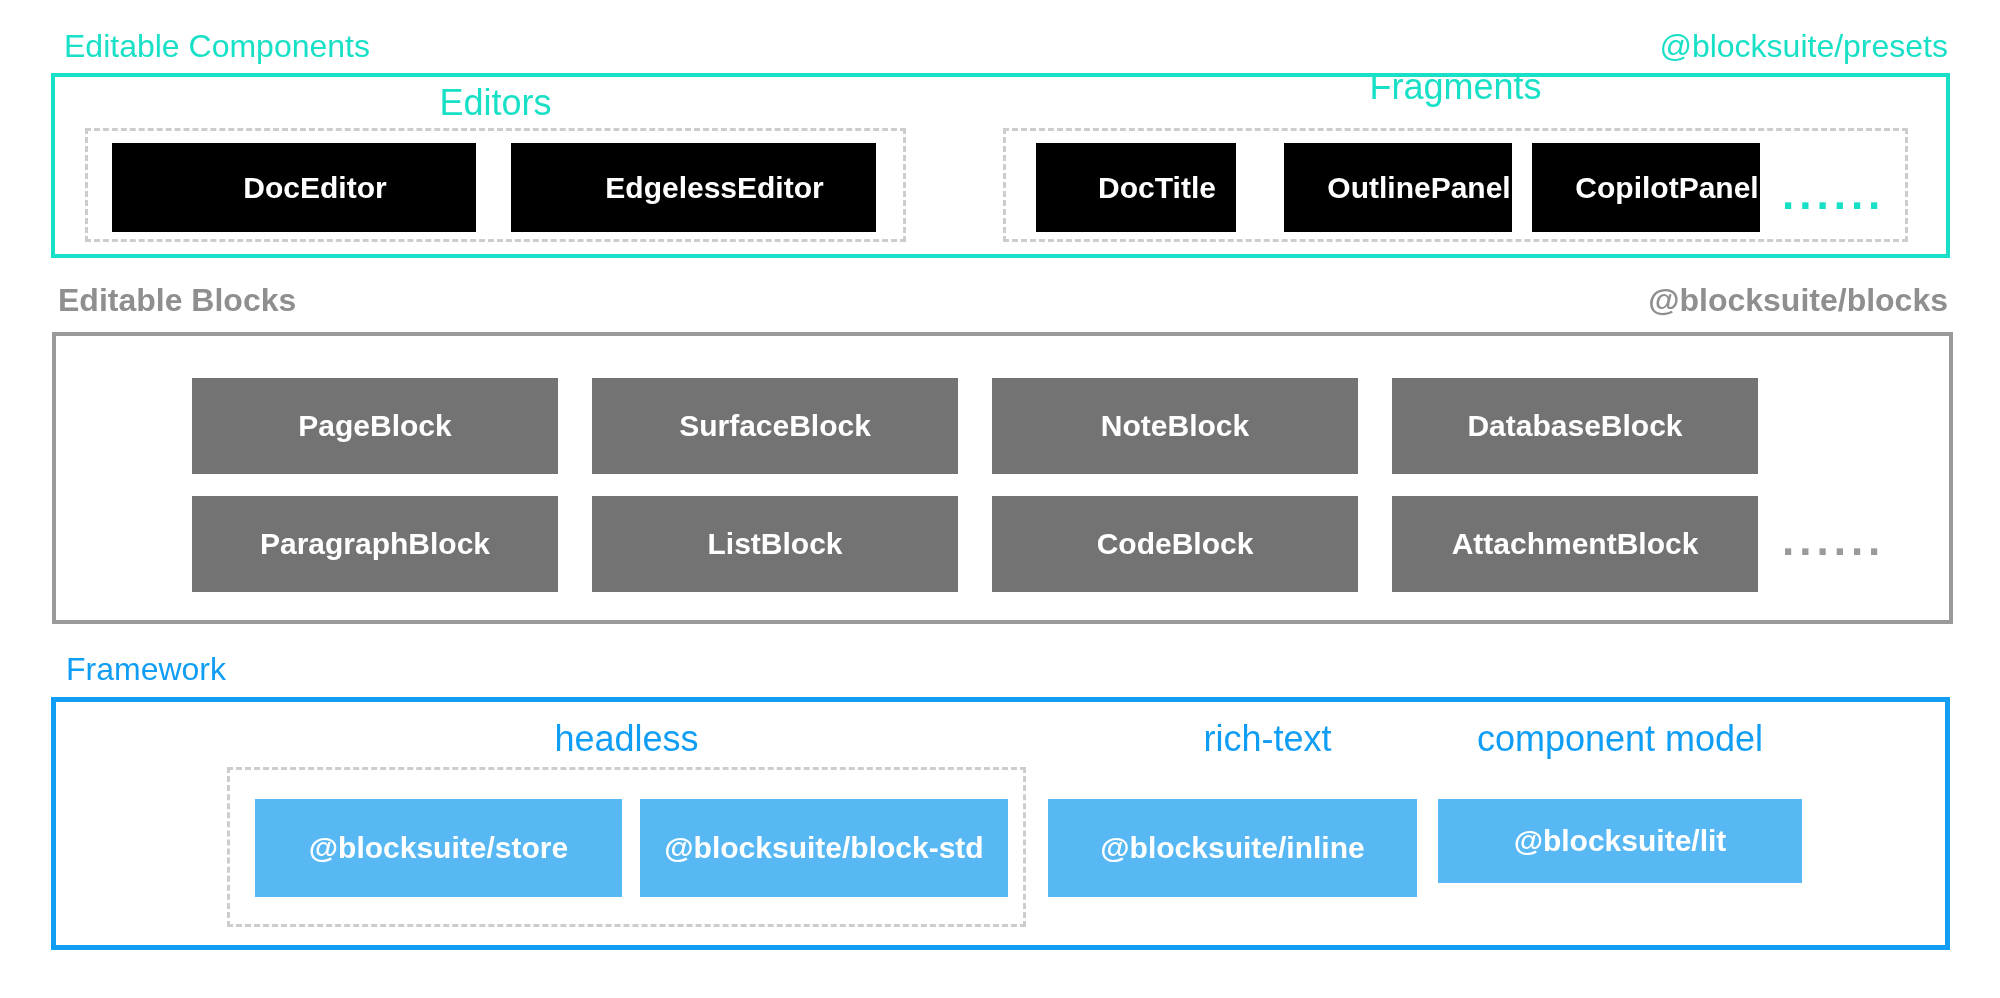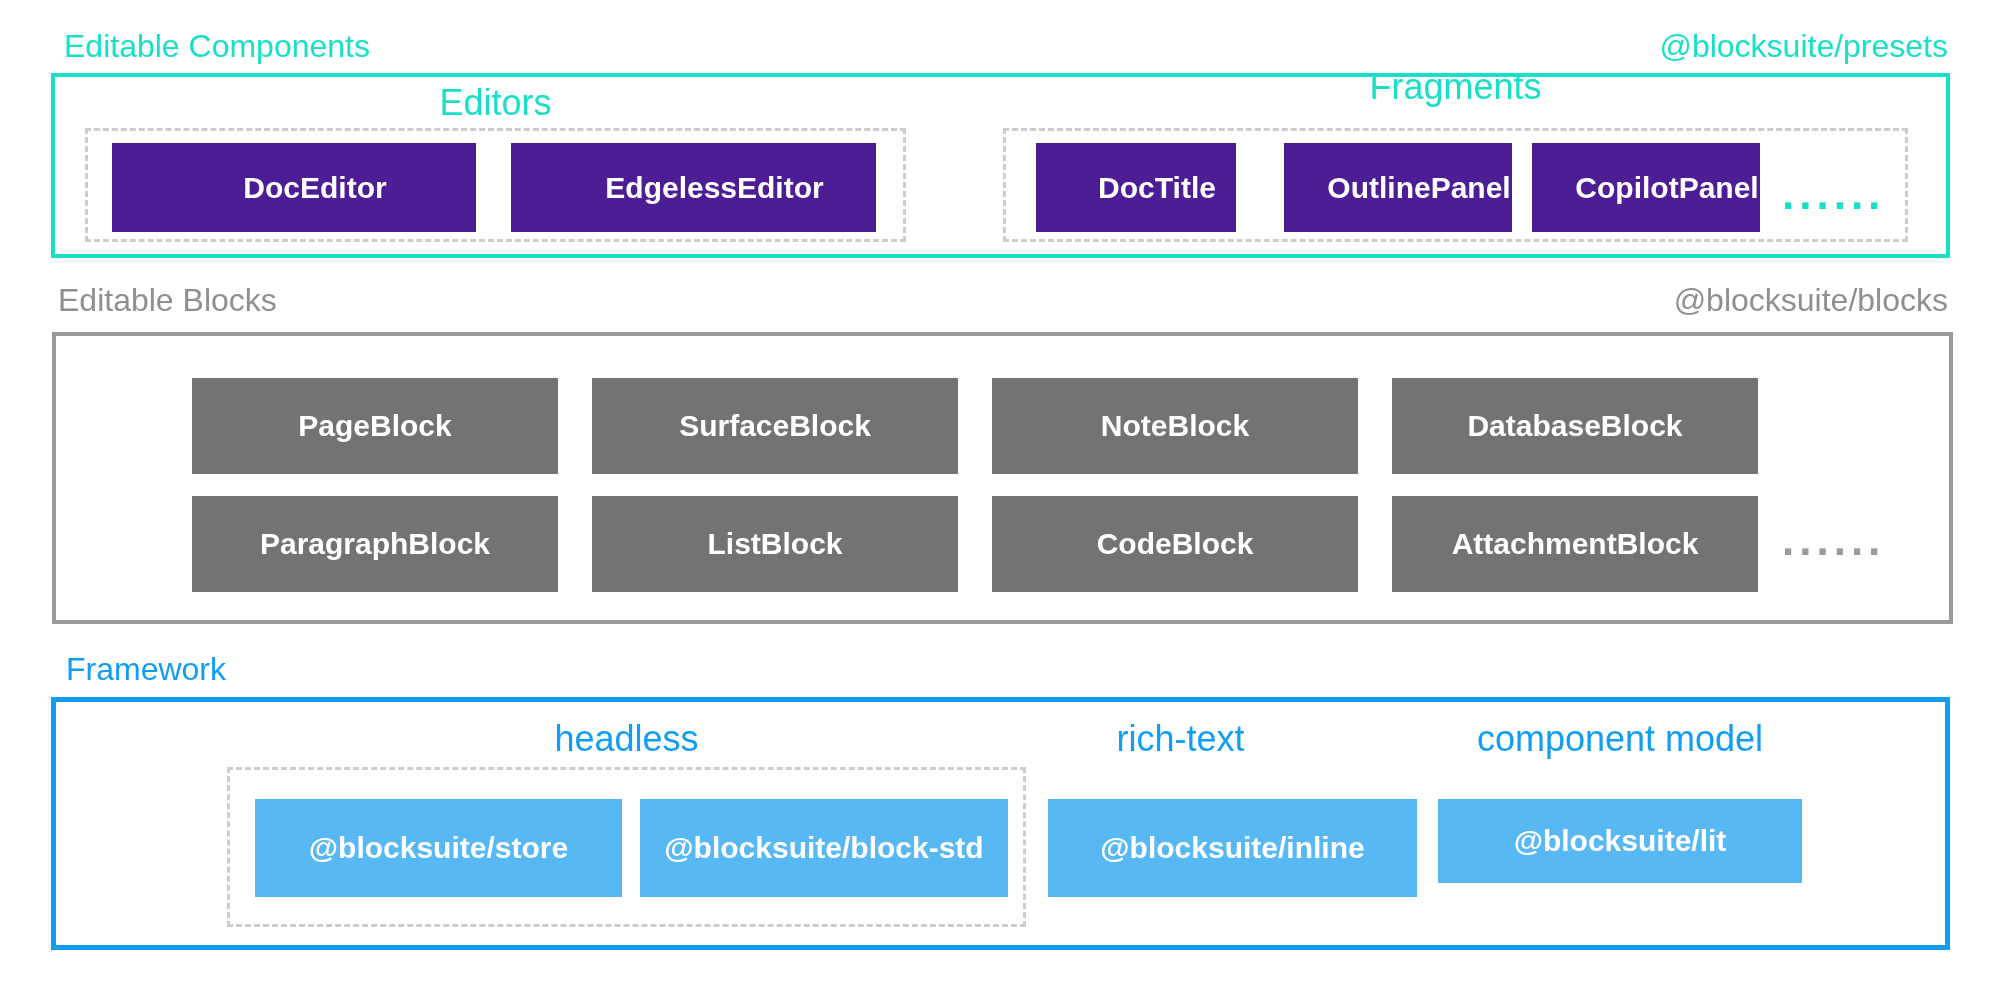--- a/index.html
+++ b/index.html
@@ -11,21 +11,21 @@
     font-family: "Liberation Sans", sans-serif;
     overflow: hidden;
   }
   .abs { position: absolute; box-sizing: border-box; }
 
   
   .sec-title { font-size: 32px; line-height: 36px; white-space: nowrap; }
   .pkg-label { font-size: 32px; line-height: 36px; white-space: nowrap; text-align: right; }
 
   .teal-text { color: #18E0C6; }
-  .gray-text { color: #8F8F8F; }
+  .gray-text { color: #8F8F8F; font-weight: bold; }
   .blue-text { color: #109EF5; }
 
   
   .frame { background: #ffffff; }
   .frame.teal { border: 4px solid #18E0C6; }
   .frame.gray { border: 4px solid #9A9A9A; }
   .frame.blue { border: 5px solid #109EF5; }
 
   
   .dashed { border: 3px dashed #CDCDCD; background: transparent; }
@@ -35,21 +35,21 @@
     font-size: 36px; line-height: 34px;
     text-align: center; white-space: nowrap;
   }
 
   
   .pill {
     display: flex; align-items: center; justify-content: center;
     color: #ffffff; font-weight: bold; font-size: 30px;
     white-space: nowrap;
   }
-  .pill.teal-bg { background: #4c1d95; padding-left: 42px; }
+  .pill.teal-bg { background: #000000; padding-left: 42px; }
   .pill.gray-bg { background: #737373; }
   .pill.blue-bg { background: #57B8F4; }
 
   
   .dots {
     font-weight: bold; font-size: 44px; line-height: 56px;
     letter-spacing: 5px; white-space: nowrap;
   }
 </style>
 </head>
@@ -92,19 +92,19 @@
 
   <div class="abs sec-title blue-text" style="left:66px; top:651px;">Framework</div>
 
   <div class="abs frame blue" style="left:51px; top:697px; width:1899px; height:253px;"></div>
 
   <div class="abs group-label blue-text" style="left:227px; top:722px; width:799px;">headless</div>
   <div class="abs dashed" style="left:227px; top:767px; width:799px; height:160px;"></div>
   <div class="abs pill blue-bg" style="left:255px; top:799px; width:367px; height:98px;">@blocksuite/store</div>
   <div class="abs pill blue-bg" style="left:640px; top:799px; width:368px; height:98px;">@blocksuite/block-std</div>
 
-  <div class="abs group-label blue-text" style="left:996px; top:722px; width:369px;">rich-text</div>
+  <div class="abs group-label blue-text" style="left:1083px; top:722px; width:369px;">rich-text</div>
   <div class="abs pill blue-bg" style="left:1048px; top:799px; width:369px; height:98px;">@blocksuite/inline</div>
 
   <div class="abs group-label blue-text" style="left:1438px; top:722px; width:364px;">component model</div>
   <div class="abs pill blue-bg" style="left:1438px; top:799px; width:364px; height:84px;">@blocksuite/lit</div>
 
 </div>
 
 </body></html>

